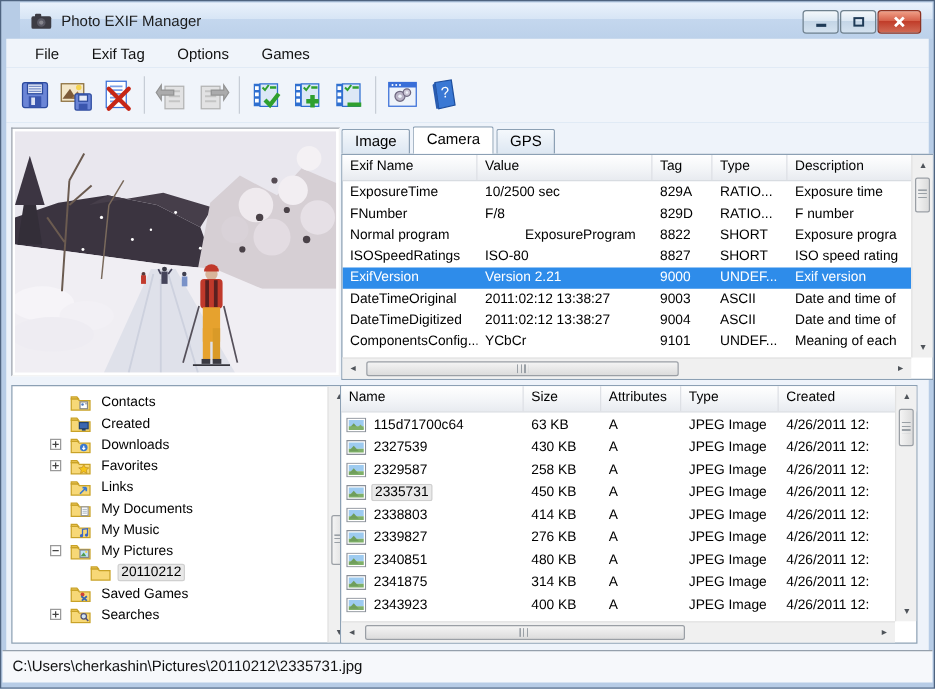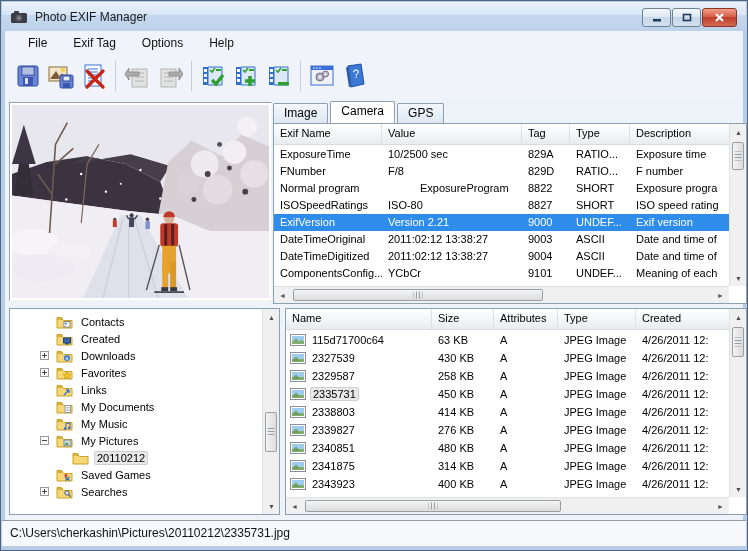--- a/index.html
+++ b/index.html
@@ -1,21 +1,21 @@
 <!DOCTYPE html>
 <html><head>
 <meta charset="utf-8">
 <style>
   html,body{margin:0;padding:0;background:#c8d8ec;font-family:"Liberation Sans",sans-serif;}
   *{box-sizing:border-box;}
   #stage{position:relative;width:748px;height:551px;overflow:hidden;
          background:#b7cce6;border:1px solid #4f6480;
          font-size:12px;color:#000;}
   
-  .titlebar{position:absolute;left:1px;top:1px;right:1px;height:29px;
+  .titlebar{position:absolute;left:15px;top:1px;right:1px;height:29px;
     background:linear-gradient(#eaf2fc, #d7e5f5 45%, #c4d7ee 46%, #bcd1ea);
     display:flex;align-items:center;padding-left:9px;}
   .app-icon{width:17px;height:14px;position:relative;margin-right:7px;}
   .title-text{font-size:12px;color:#1c1c1c;}
   .winbtns{position:absolute;right:9px;top:6px;display:flex;}
   .wbtn{width:29px;height:19px;margin-left:1px;border:1px solid #70828f;border-radius:3px;
         background:linear-gradient(#f4f8fb,#dce8f3 45%,#c3d5e6 46%,#d4e2ef);
         display:flex;align-items:center;justify-content:center;}
   .wbtn.close{width:35px;background:linear-gradient(#f0a088,#d6604a 45%,#c03b28 46%,#d06a55);border-color:#8c3323;}
   
@@ -74,21 +74,21 @@
   .expander{width:9px;height:9px;border:1px solid #9a9a9a;background:#fff;margin-right:7px;flex:none;
             position:relative;}
   .expander::before{content:"";position:absolute;left:1px;right:1px;top:3px;height:1px;background:#444;}
   .expander.plus::after{content:"";position:absolute;top:1px;bottom:1px;left:3px;width:1px;background:#444;}
   .exp-spacer{width:16px;flex:none;}
   .ticon{width:17px;height:14px;margin-right:5px;flex:none;}
   .ticon svg{display:block;}
   .tlabel{padding:0 3px;white-space:nowrap;}
   .tree-row.sel .tlabel{background:#e8e8e8;border:1px solid #d0d0d0;border-radius:2px;padding:0 2px;}
   
-  .files{position:absolute;left:280px;top:210px;width:462px;height:207px;background:#fff;
+  .files{position:absolute;left:267px;top:210px;width:462px;height:207px;background:#fff;
          border:1px solid #8ca0b4;}
   .f-name{width:146px;} .f-size{width:62px;} .f-attr{width:64px;} .f-type{width:78px;} .f-created{flex:1;}
   .frows{position:absolute;left:0;top:22px;right:17px;bottom:17px;overflow:hidden;}
   .frow{display:flex;height:18px;align-items:center;font-size:11px;}
   .fico{width:16px;height:12px;margin:0 4px 0 4px;flex:none;}
   .fname-wrap{display:flex;align-items:center;overflow:hidden;}
   .frow.sel .fname-text{background:#e9e9e9;border:1px solid #cfcfcf;border-radius:2px;}
   .fname-text{padding:0 2px;white-space:nowrap;}
   .fcell{overflow:hidden;white-space:nowrap;height:18px;line-height:18px;padding-left:6px;}
   
@@ -126,21 +126,21 @@
             <path d="M2 1 L9 8 M9 1 L2 8" stroke="#fff" stroke-width="2.2"></path>
           </svg>
         </span>
     </span>
   </div>
 
   <div class="menubar">
     <span class="menu-item">File</span>
     <span class="menu-item">Exif Tag</span>
     <span class="menu-item">Options</span>
-    <span class="menu-item">Help</span>
+    <span class="menu-item">Games</span>
   </div>
 
   <div class="toolbar">
     <span class="tbtn">
       <svg width="26" height="26" viewBox="0 0 26 26">
           <rect x="3" y="3" width="20" height="20" rx="2" fill="#6b85d6" stroke="#2c4a9e"></rect>
           <rect x="7" y="4" width="12" height="8" fill="#e8ecf8" stroke="#2c4a9e"></rect>
           <path d="M8 6h10M8 8h10M8 10h10" stroke="#7a90c8" stroke-width="1"></path>
           <rect x="8" y="14" width="10" height="9" fill="#3a56ae"></rect>
           <rect x="10" y="15" width="3" height="6" fill="#dbe2f4"></rect>

